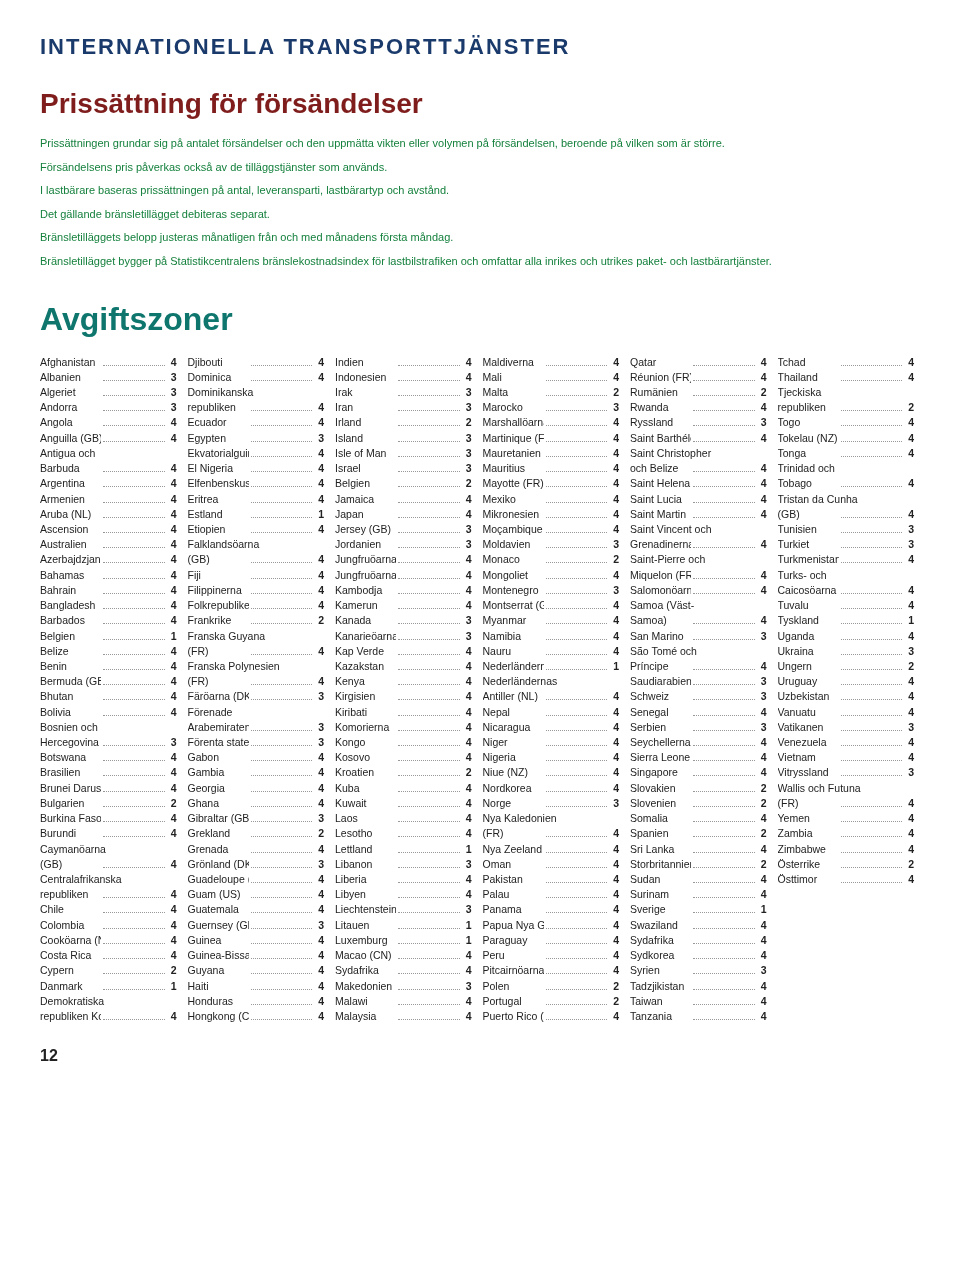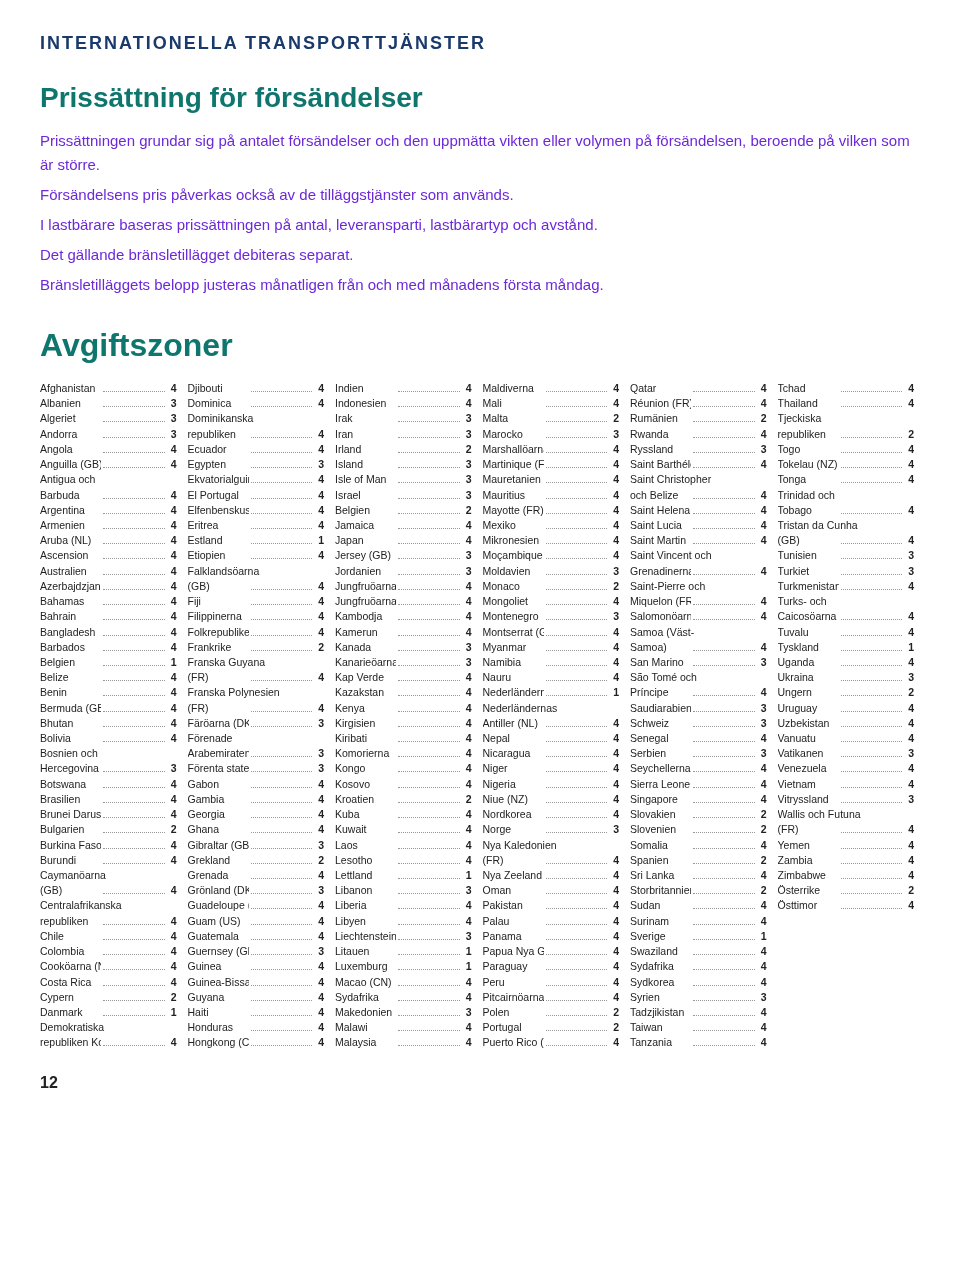--- a/index.html
+++ b/index.html
@@ -6,36 +6,36 @@
     body {
       font-family: Arial, Helvetica, sans-serif;
       background: #fff;
       color: #222;
       padding: 30px 40px;
       font-size: 13px;
       line-height: 1.5;
     }
     .page-header {
       color: #1a3a6b;
-      font-size: 18px;
+      font-size: 22px;
       font-weight: bold;
       text-transform: uppercase;
       letter-spacing: 2px;
       margin-bottom: 20px;
       border-bottom: none;
     }
     .section-title {
-      color: #0f766e;
+      color: #7f1d1d;
       font-size: 28px;
       font-weight: bold;
       margin-bottom: 10px;
     }
     .intro-text {
-      font-size: 15px;
-      color: #6d28d9;
+      font-size: 11px;
+      color: #15803d;
       margin-bottom: 6px;
       line-height: 1.6;
     }
     .avgift-title {
       color: #0f766e;
       font-size: 32px;
       font-weight: bold;
       margin: 24px 0 12px 0;
     }
     .columns-container {
@@ -83,20 +83,21 @@
 <body>
 
 <div>
   <div class="page-header">INTERNATIONELLA TRANSPORTTJÄNSTER</div>
   <div class="section-title">Prissättning för försändelser</div>
   <p class="intro-text">Prissättningen grundar sig på antalet försändelser och den uppmätta vikten eller volymen på försändelsen, beroende på vilken som är större.</p>
   <p class="intro-text">Försändelsens pris påverkas också av de tilläggstjänster som används.</p>
   <p class="intro-text">I lastbärare baseras prissättningen på antal, leveransparti, lastbärartyp och avstånd.</p>
   <p class="intro-text">Det gällande bränsletillägget debiteras separat.</p>
   <p class="intro-text">Bränsletilläggets belopp justeras månatligen från och med månadens första måndag.</p>
+  <p class="intro-text">Bränsletillägget bygger på Statistikcentralens bränslekostnadsindex för lastbilstrafiken och omfattar alla inrikes och utrikes paket- och lastbärartjänster.</p>
 </div>
 
 <div class="avgift-title">Avgiftszoner</div>
 
 <div class="columns-container">
   <div class="col" id="col1-container">
       <div class="entry">
         <span class="entry-name">Afghanistan</span>
         <span class="entry-dots"></span>
         <span class="entry-num">4</span>
@@ -335,21 +336,21 @@
         <span class="entry-name">Egypten</span>
         <span class="entry-dots"></span>
         <span class="entry-num">3</span>
       </div>
       <div class="entry">
         <span class="entry-name">Ekvatorialguinea</span>
         <span class="entry-dots"></span>
         <span class="entry-num">4</span>
       </div>
       <div class="entry">
-        <span class="entry-name">El Portugal</span>
+        <span class="entry-name">El Nigeria</span>
         <span class="entry-dots"></span>
         <span class="entry-num">4</span>
       </div>
       <div class="entry">
         <span class="entry-name">Elfenbenskusten</span>
         <span class="entry-dots"></span>
         <span class="entry-num">4</span>
       </div>
       <div class="entry">
         <span class="entry-name">Eritrea</span>

